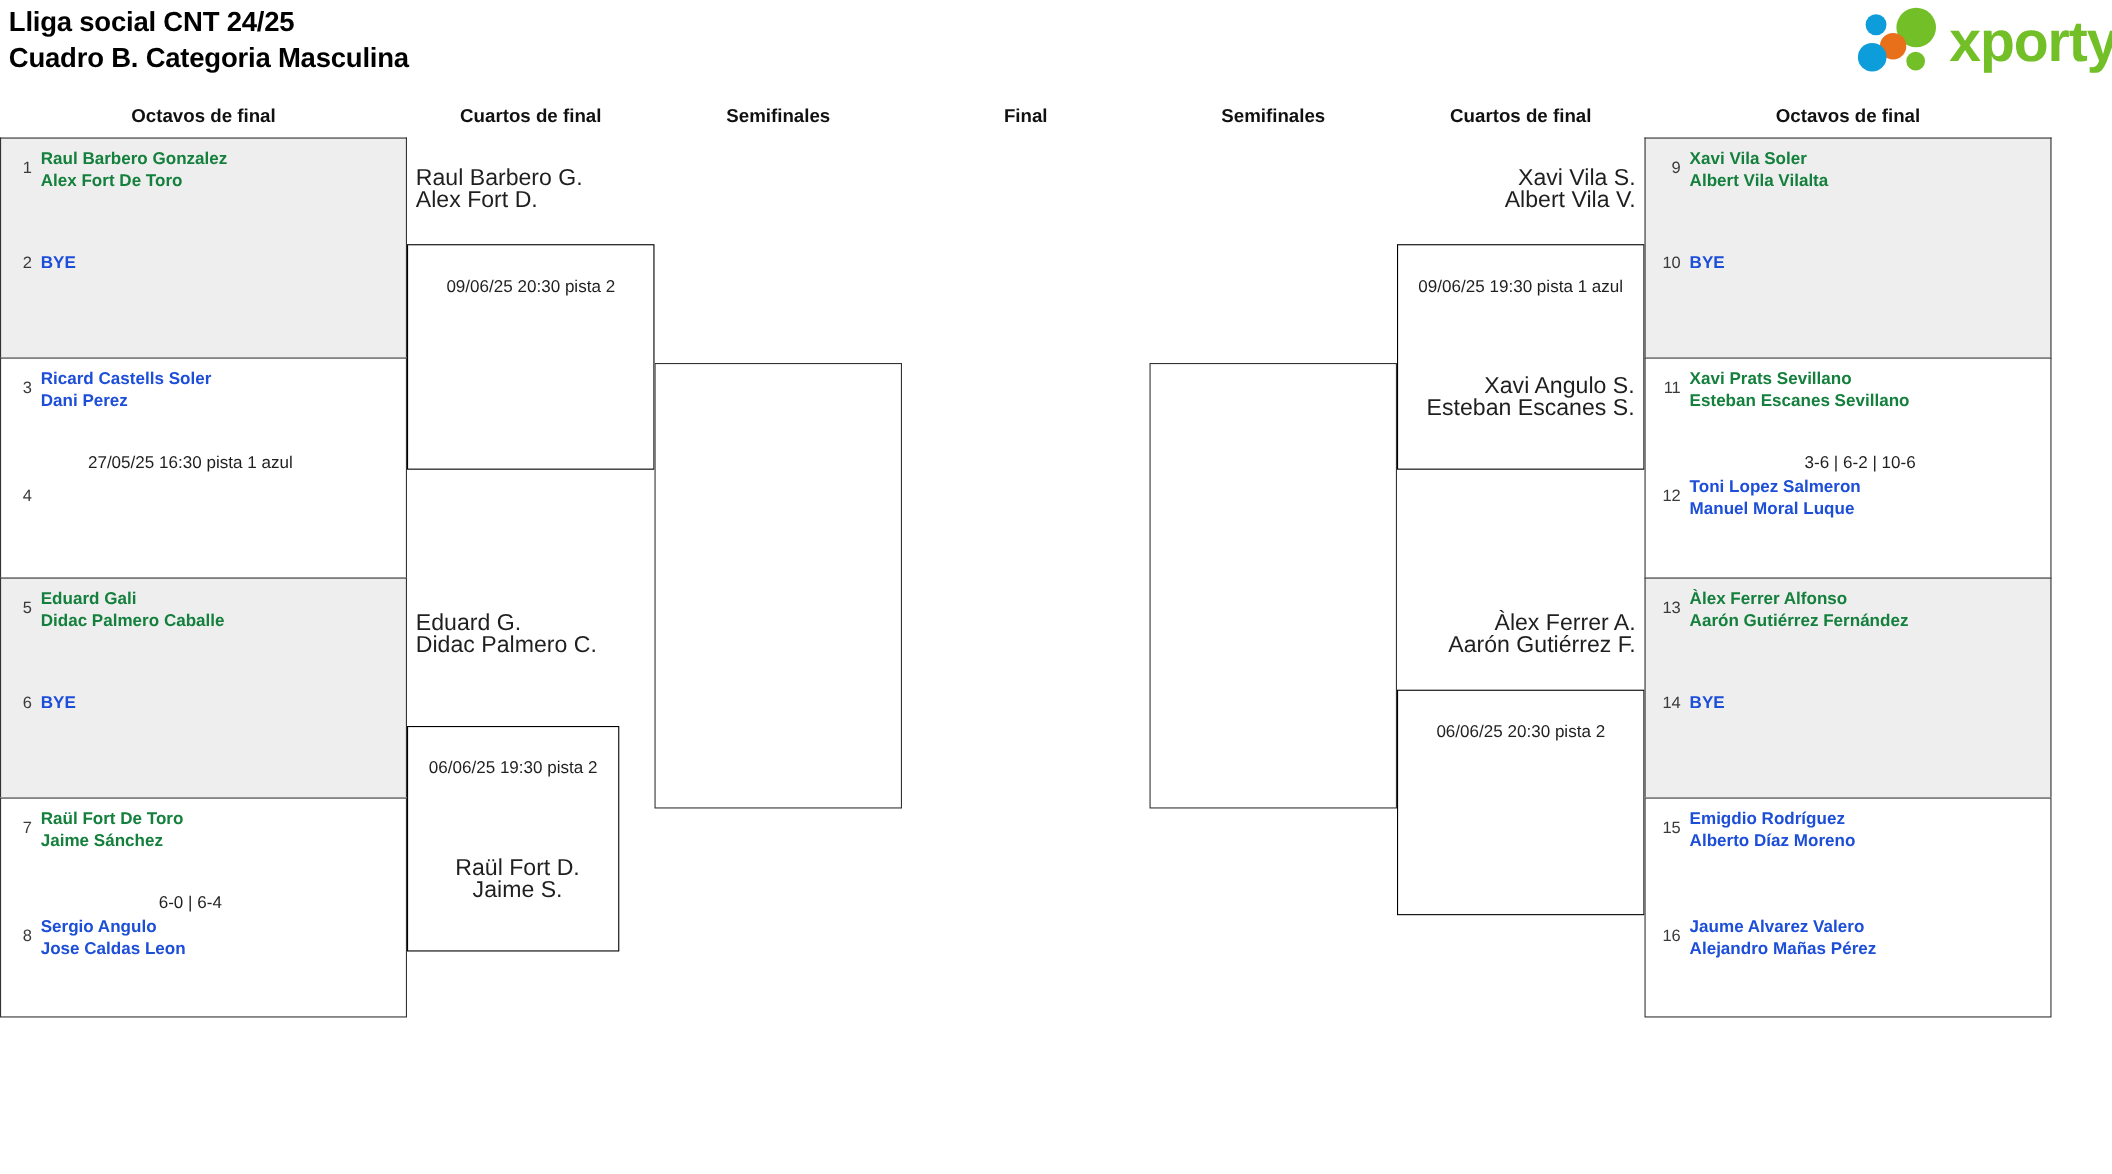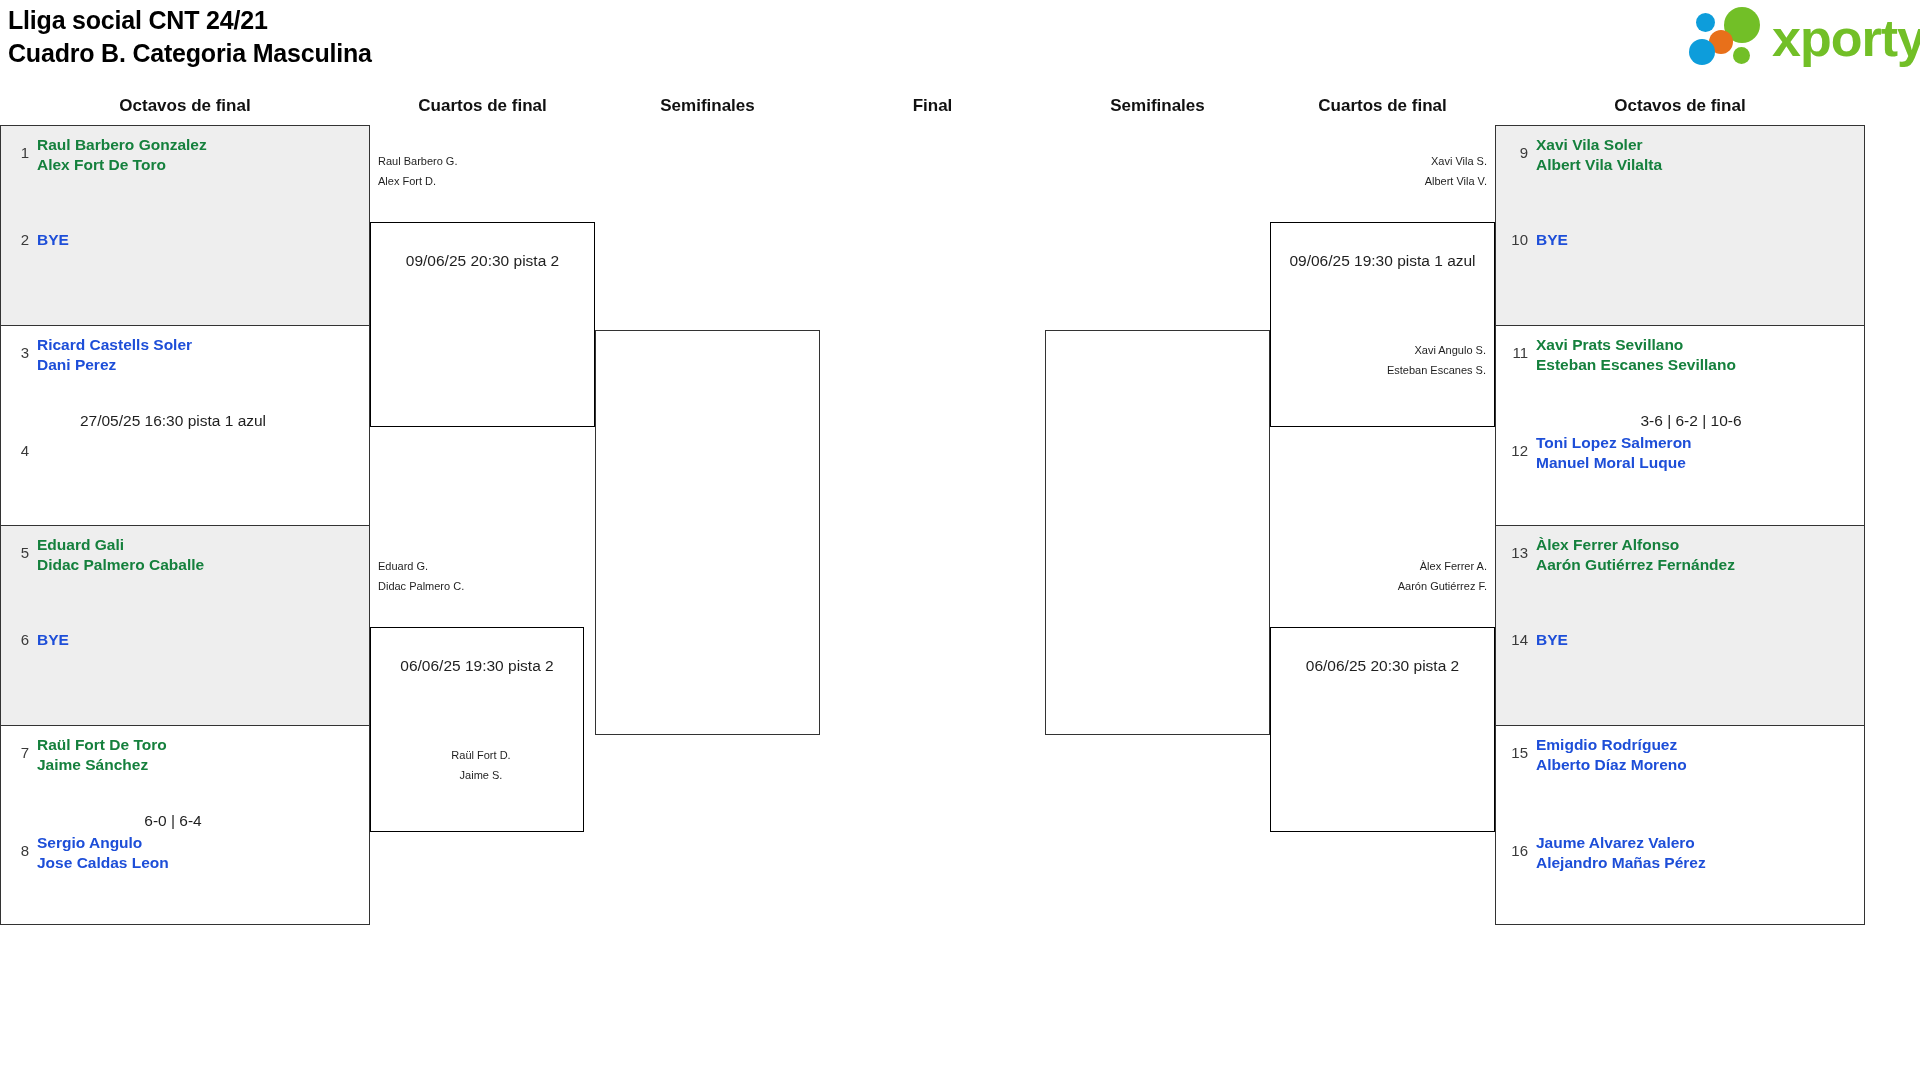--- a/index.html
+++ b/index.html
@@ -47,36 +47,36 @@
   .right .seedn{width:26px;text-align:right;padding-right:8px;padding-top:11px;}
   .right .slot.bye .seedn{padding-top:0;}
   .right .names{text-align:left;}
 
   .r16score{position:absolute;left:0;width:100%;top:86px;text-align:center;font-size:15.5px;color:#1f1f1f;}
   .r16col.left .r16score{padding-right:24px;box-sizing:border-box;}
   .r16col.right .r16score{padding-left:22px;box-sizing:border-box;}
 
   
   .qfbox{position:absolute;box-sizing:border-box;border:1px solid #000000;background:#fff;}
-  .qflabel{position:absolute;left:0;width:100%;box-sizing:border-box;font-size:11px;line-height:19.5px;color:#1f1f1f;white-space:nowrap;}
+  .qflabel{position:absolute;left:0;width:100%;box-sizing:border-box;font-size:21px;line-height:19.5px;color:#1f1f1f;white-space:nowrap;}
   .qfinfo{position:absolute;left:0;width:100%;box-sizing:border-box;font-size:15.5px;line-height:20px;color:#1f1f1f;text-align:center;}
 
   .qfcol.left .qflabel{padding-left:8px;text-align:left;}
   .qfcol.right .qflabel{padding-right:8px;text-align:right;}
 
   
   .sfbox{position:absolute;box-sizing:border-box;border:1px solid #333;background:#fff;}
 </style>
 </head>
 <body>
 
 <div id="stage">
 
   <div class="title">
-    <div>Lliga social CNT 24/21</div>
+    <div>Lliga social CNT 24/25</div>
     <div>Cuadro B. Categoria Masculina</div>
   </div>
 
   <div class="logo">
     <span class="dot" style="left:8px;top:10px;width:19px;height:19px;background:#0d9ddb;"></span>
     <span class="dot" style="left:36px;top:4px;width:36px;height:36px;background:#72bf27;"></span>
     <span class="dot" style="left:21px;top:27px;width:24px;height:24px;background:#e8701a;"></span>
     <span class="dot" style="left:1px;top:36px;width:26px;height:26px;background:#0d9ddb;"></span>
     <span class="dot" style="left:45px;top:44px;width:17px;height:17px;background:#72bf27;"></span>
     <span class="word">xporty</span>
@@ -145,21 +145,21 @@
     <div class="qflabel" style="left:370px;top:152px;width:225px;">
       <span>Raul Barbero G.</span><br><span>Alex Fort D.</span>
     </div>
     <div class="qfbox" style="left:370px;top:222px;width:225px;height:205px;">
       <div class="qfinfo" style="top:28px;">09/06/25 20:30 pista 2</div>
     </div>
 
     <div class="qflabel" style="left:370px;top:557px;width:225px;">
       <span>Eduard G.</span><br><span>Didac Palmero C.</span>
     </div>
-    <div class="qfbox" style="left:370px;top:627px;width:214px;height:205px;">
+    <div class="qfbox" style="left:370px;top:660px;width:193px;height:205px;">
       <div class="qfinfo" style="top:28px;">06/06/25 19:30 pista 2</div>
       <div class="qflabel" style="top:118px;text-align:center;">
         <span>Raül Fort D.</span><br><span>Jaime S.</span>
       </div>
     </div>
   </div>
 
   <div class="sfbox" style="left:595px;top:330px;width:225px;height:405px;"></div>
 
   <div class="sfbox" style="left:1045px;top:330px;width:225px;height:405px;"></div>

